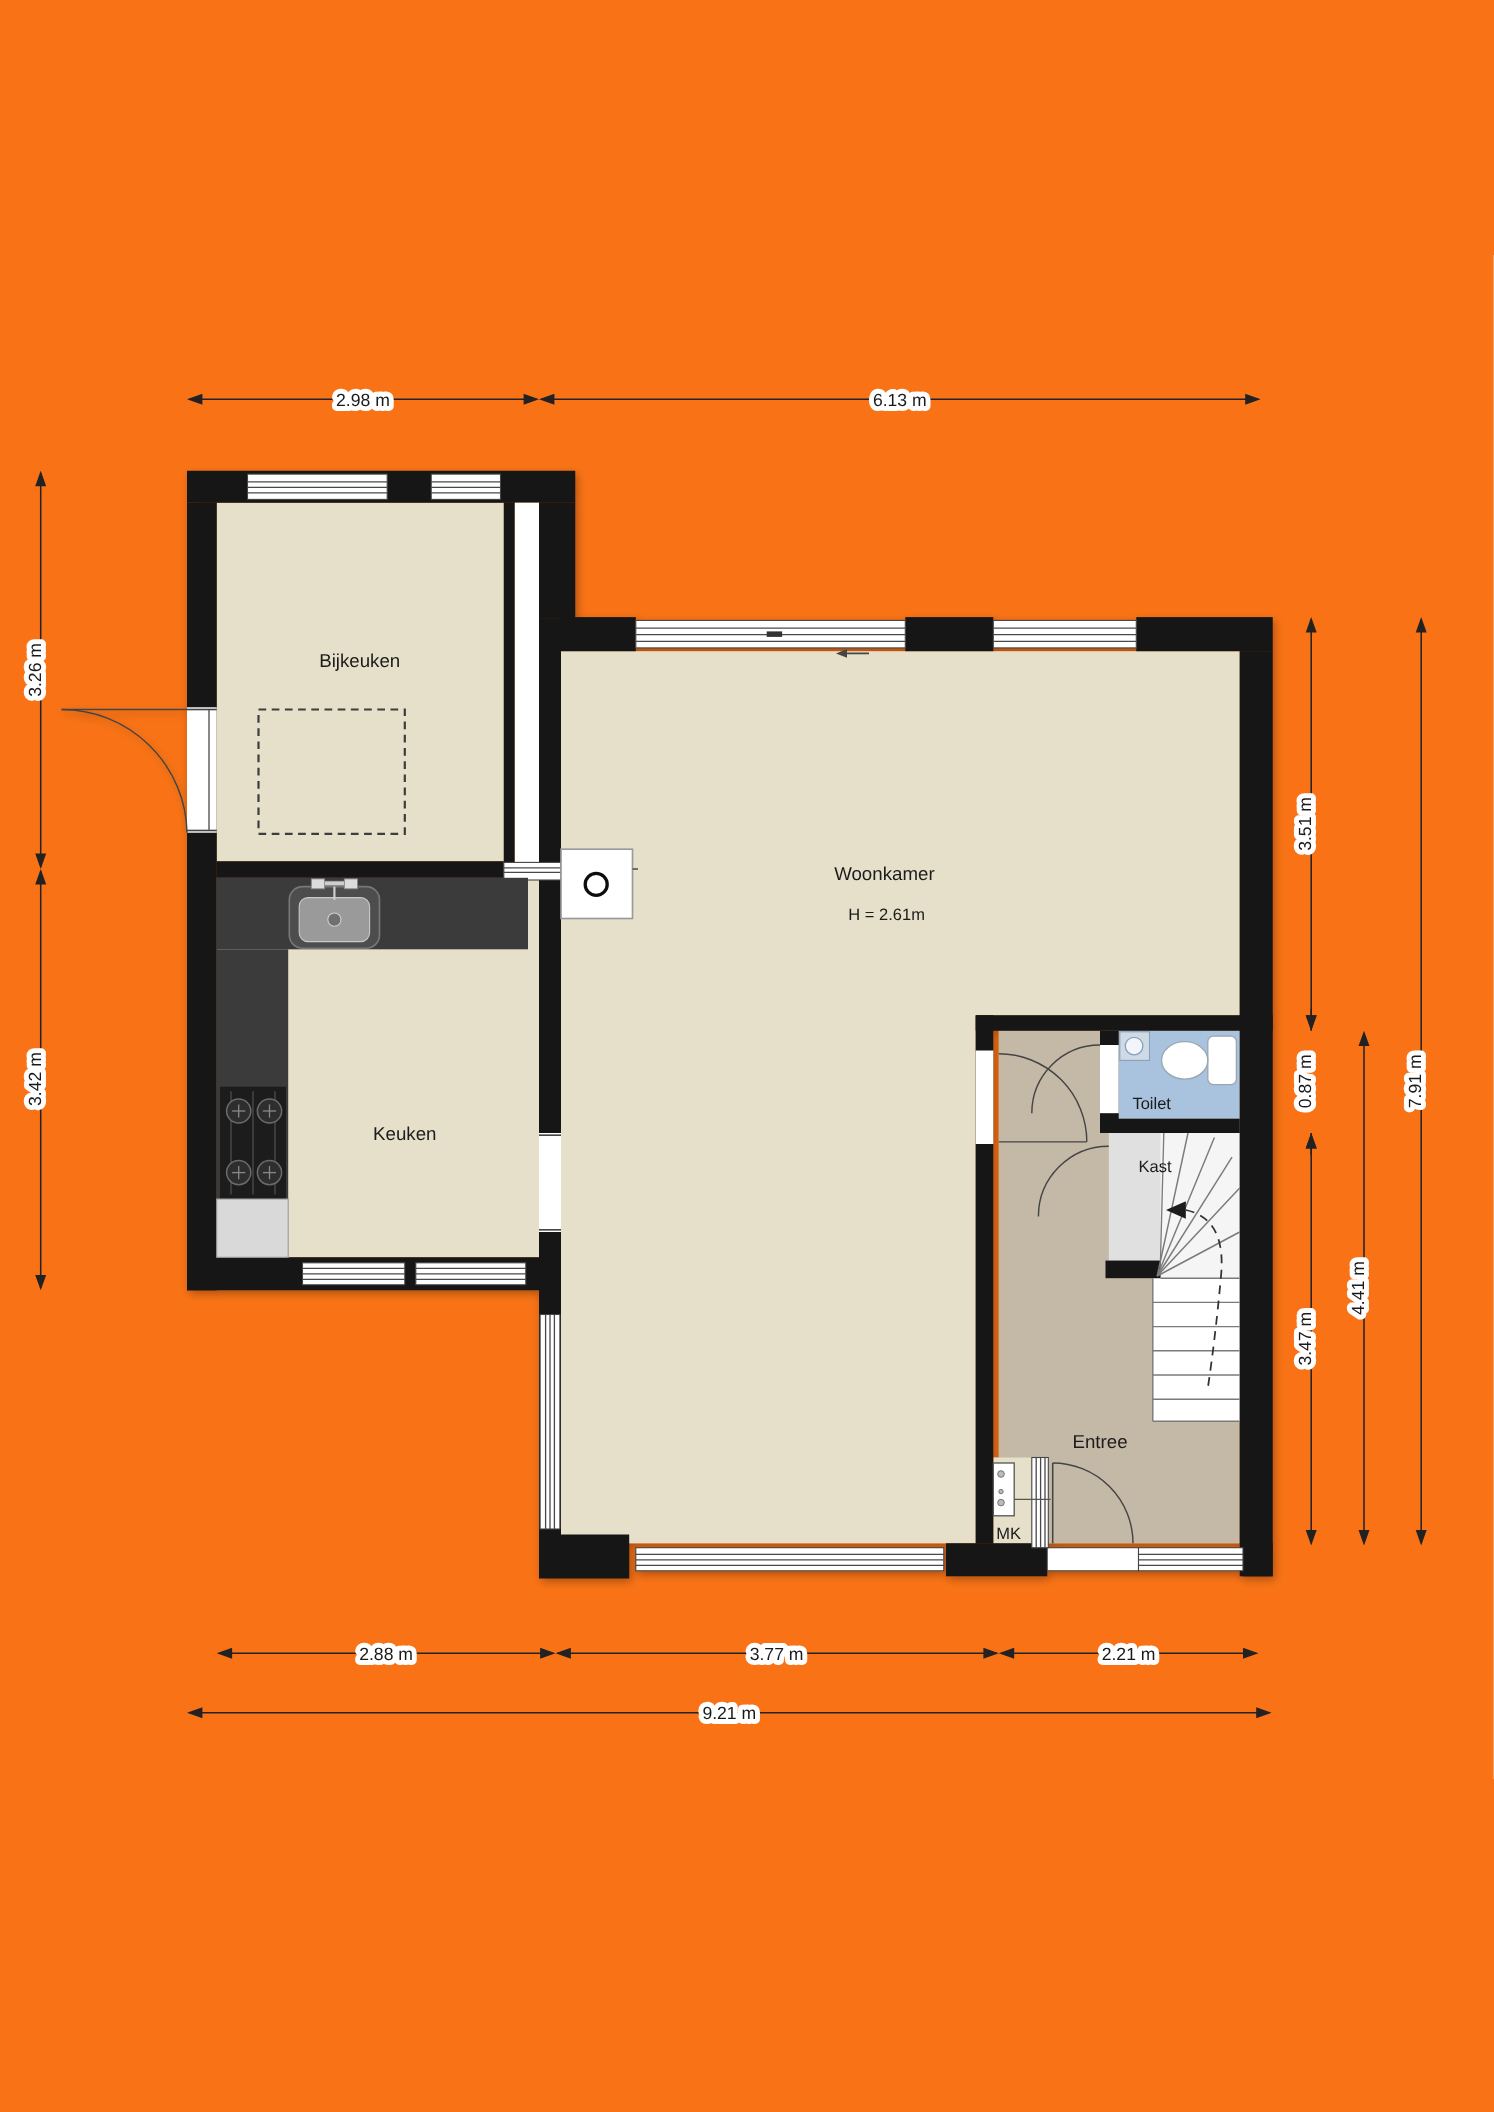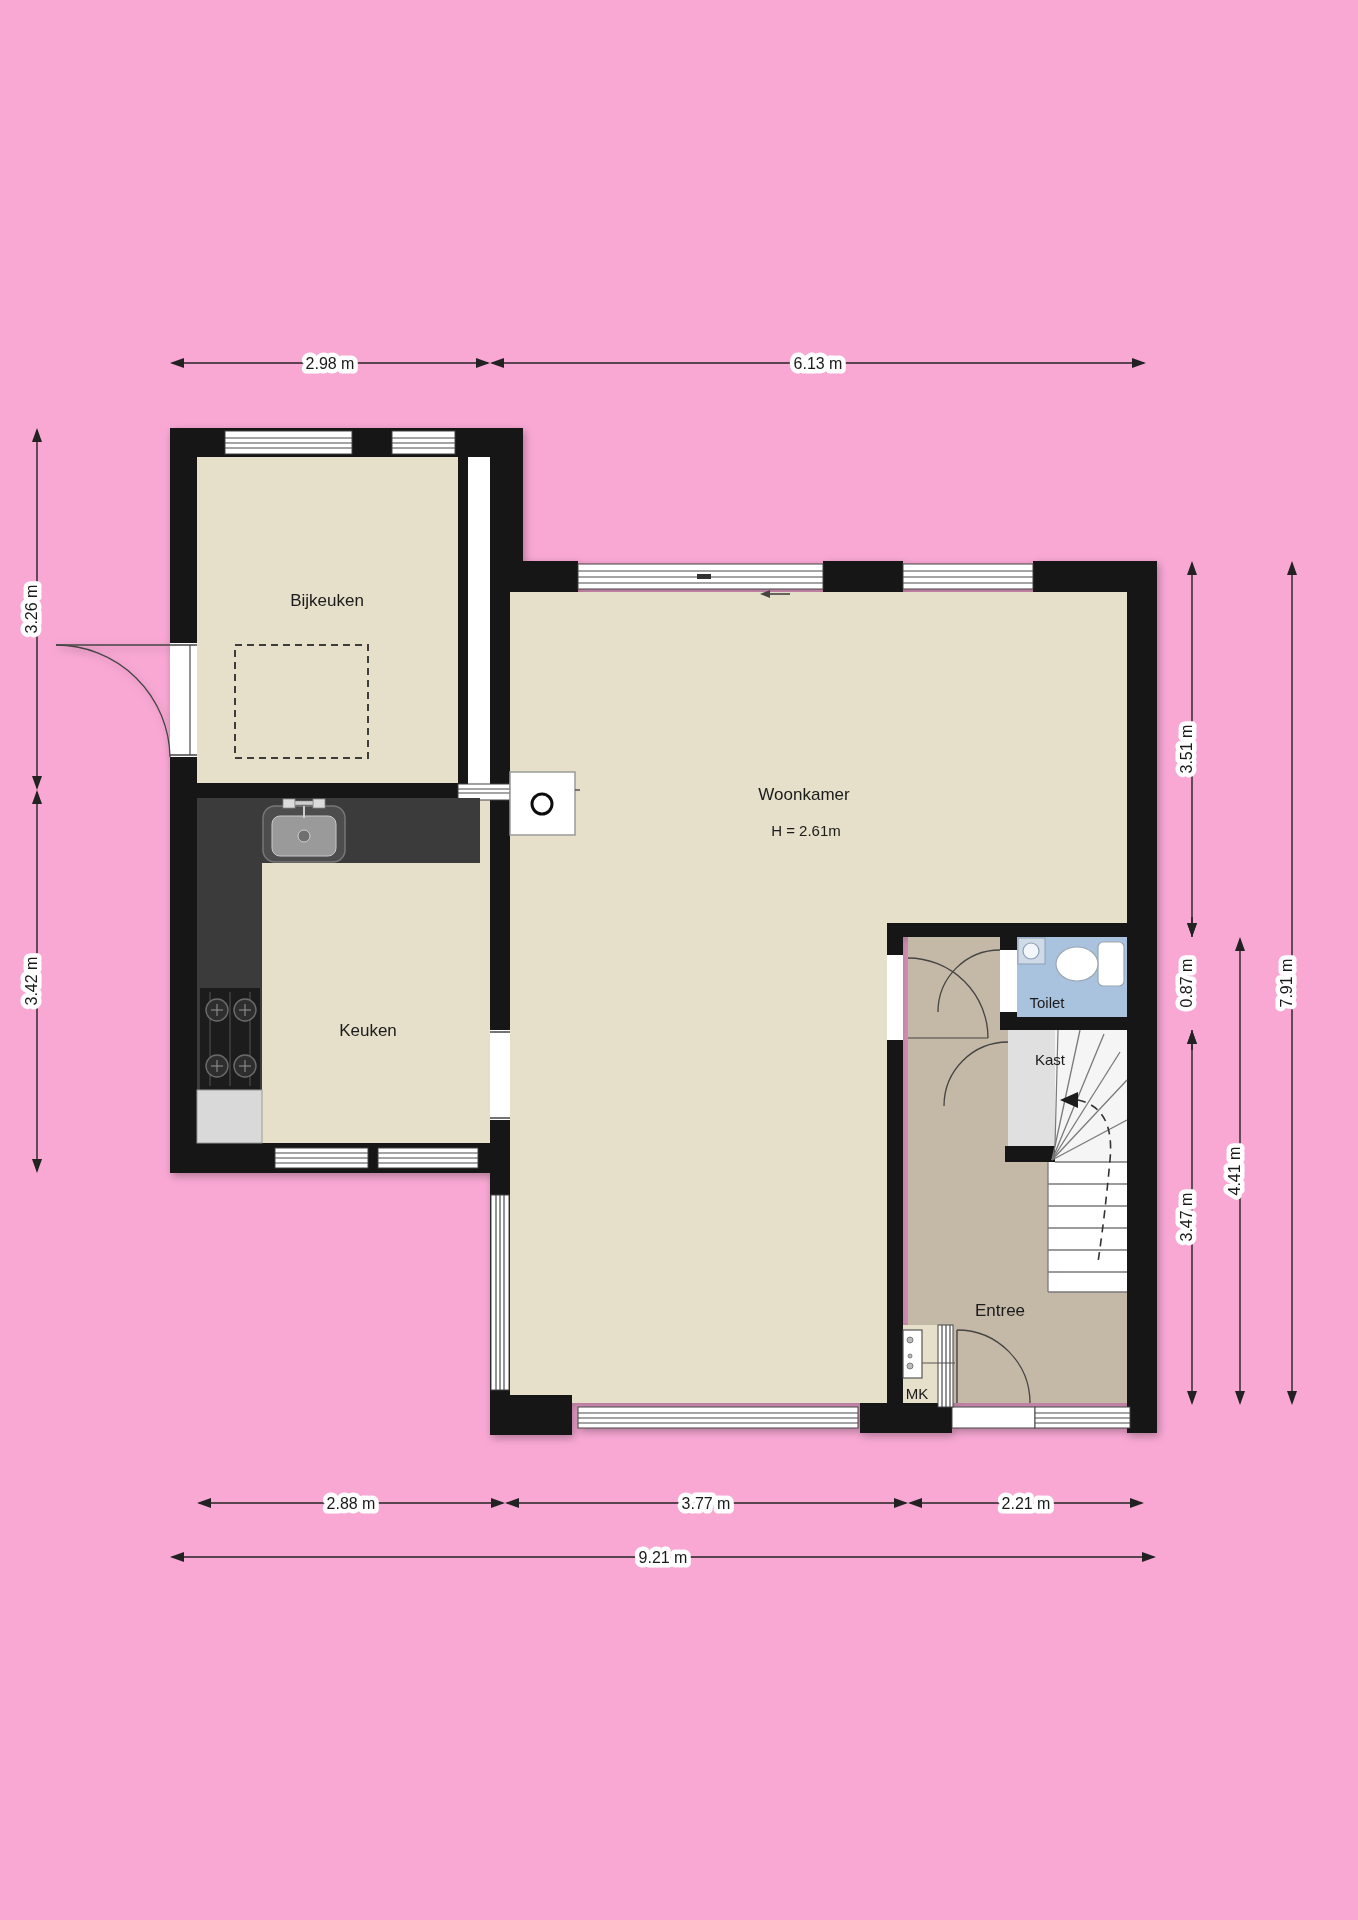--- a/index.html
+++ b/index.html
@@ -1,16 +1,16 @@
 <!DOCTYPE html>
 <html><head>
 <meta charset="utf-8">
 <style>
   html,body{margin:0;padding:0;background:#ffffff;}
-  .page{width:1358px;height:1920px;position:relative;background:#f9a8d4;overflow:hidden;}
+  .page{width:1358px;height:1920px;position:relative;background:#f97316;overflow:hidden;}
   svg{display:block;font-family:"Liberation Sans",sans-serif;}
   text{fill:#1a1a1a;}
   .room-label{font-size:17px;}
   .small-label{font-size:15px;}
   .dim-text{font-size:16px;paint-order:stroke;stroke:#ffffff;stroke-width:9px;stroke-linejoin:round;}
   .dim-line{stroke:#222;stroke-width:1.4;}
   .dim-arrow{fill:#222;}
   .win-line{stroke:#4a4a4a;stroke-width:1.2;fill:none;}
   .door-arc{stroke:#444;stroke-width:1.3;fill:none;}
   .tread{stroke:#7a7a7a;stroke-width:1.3;}

